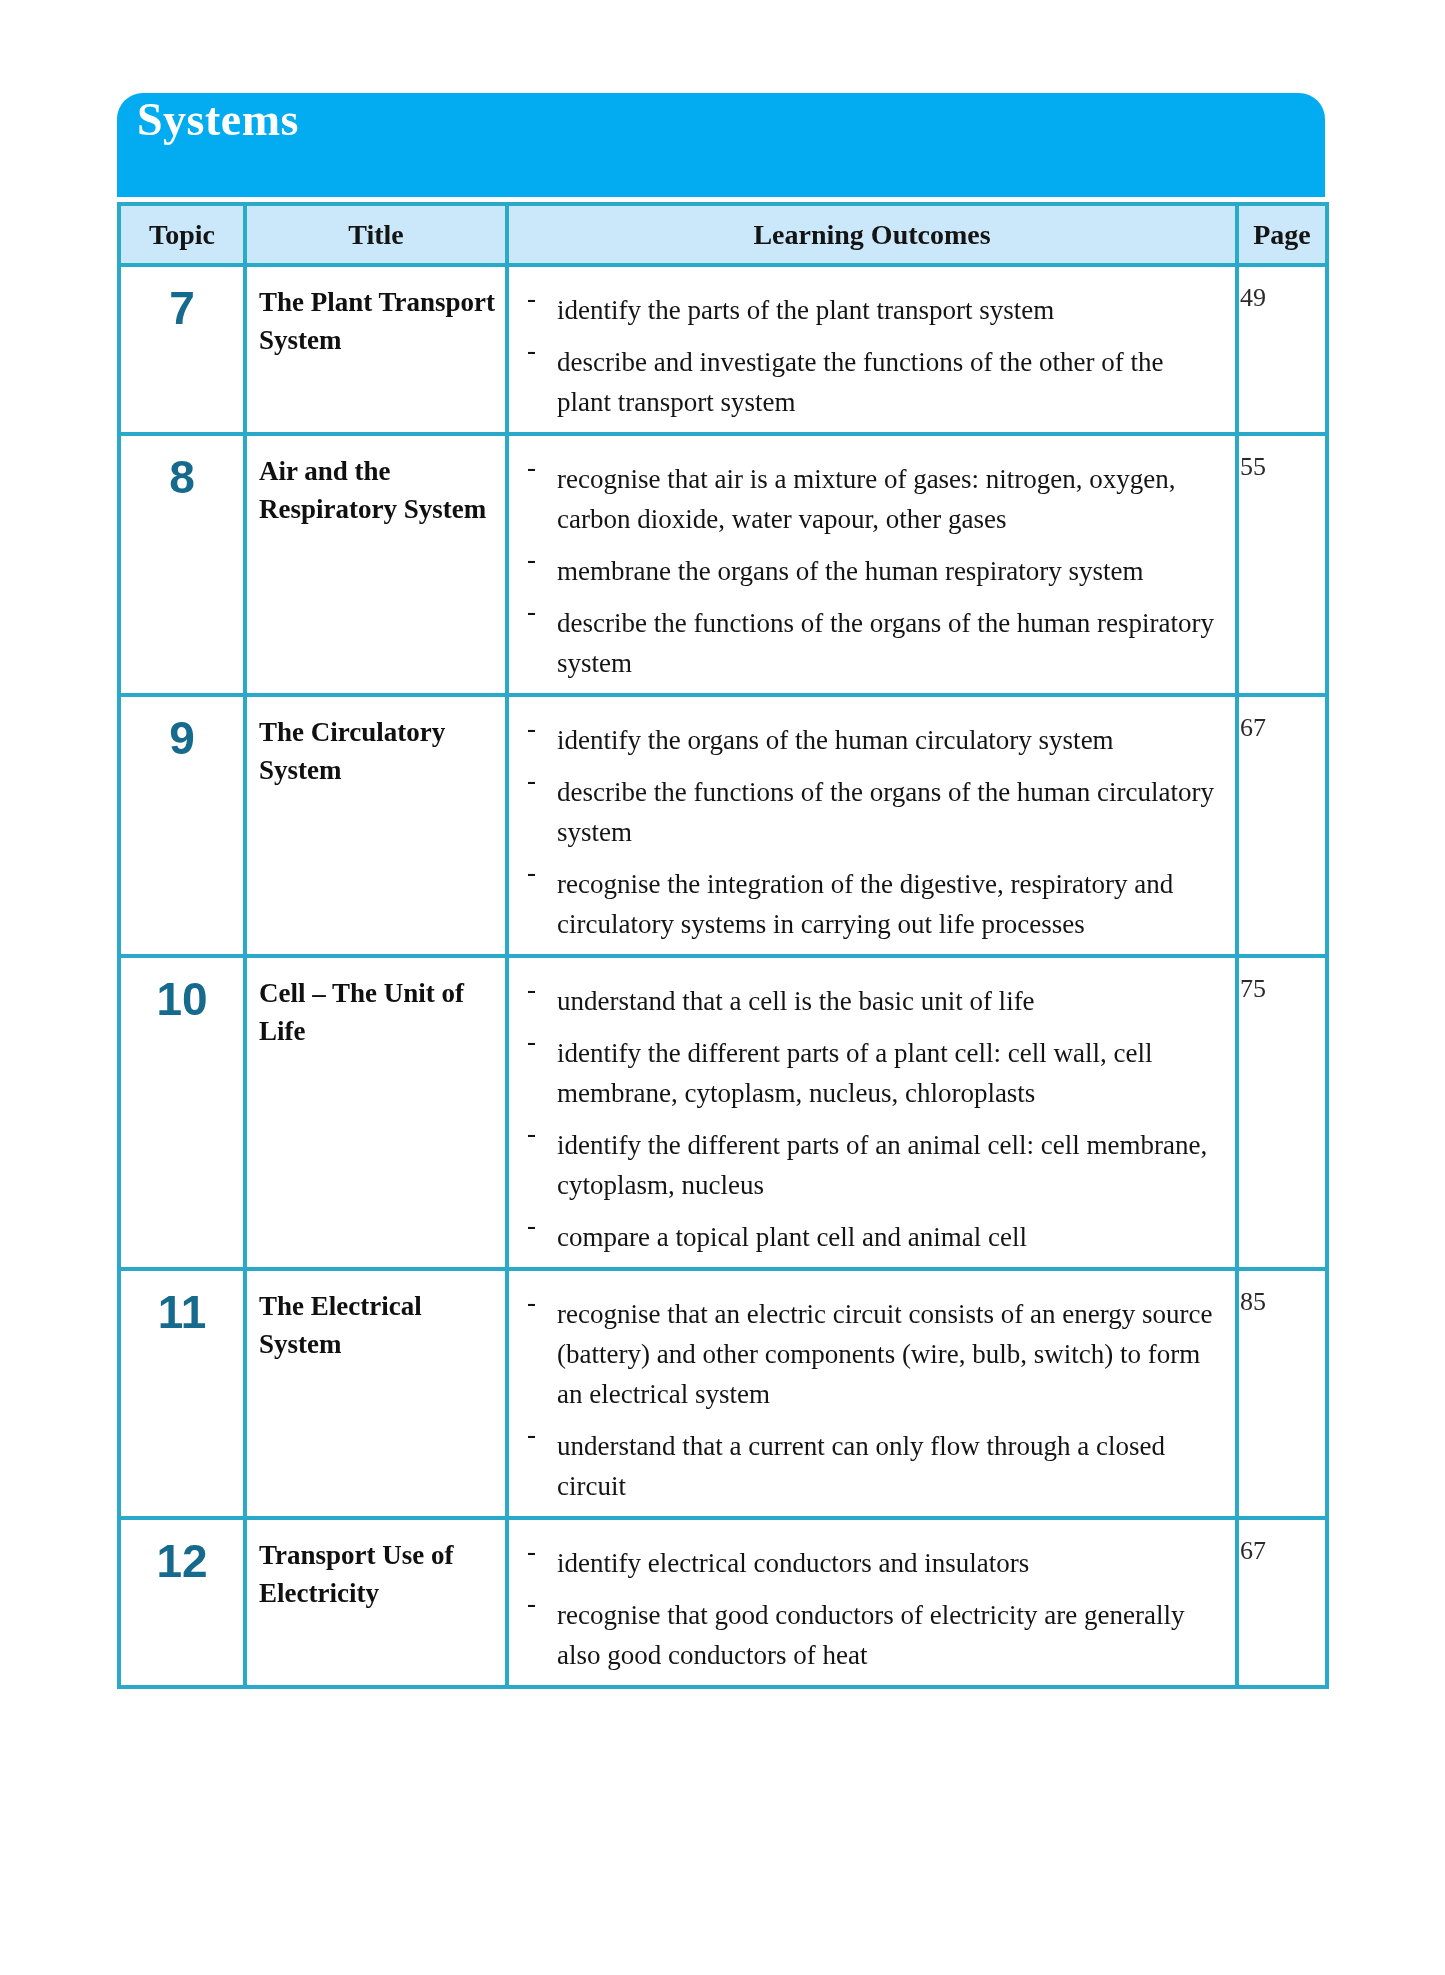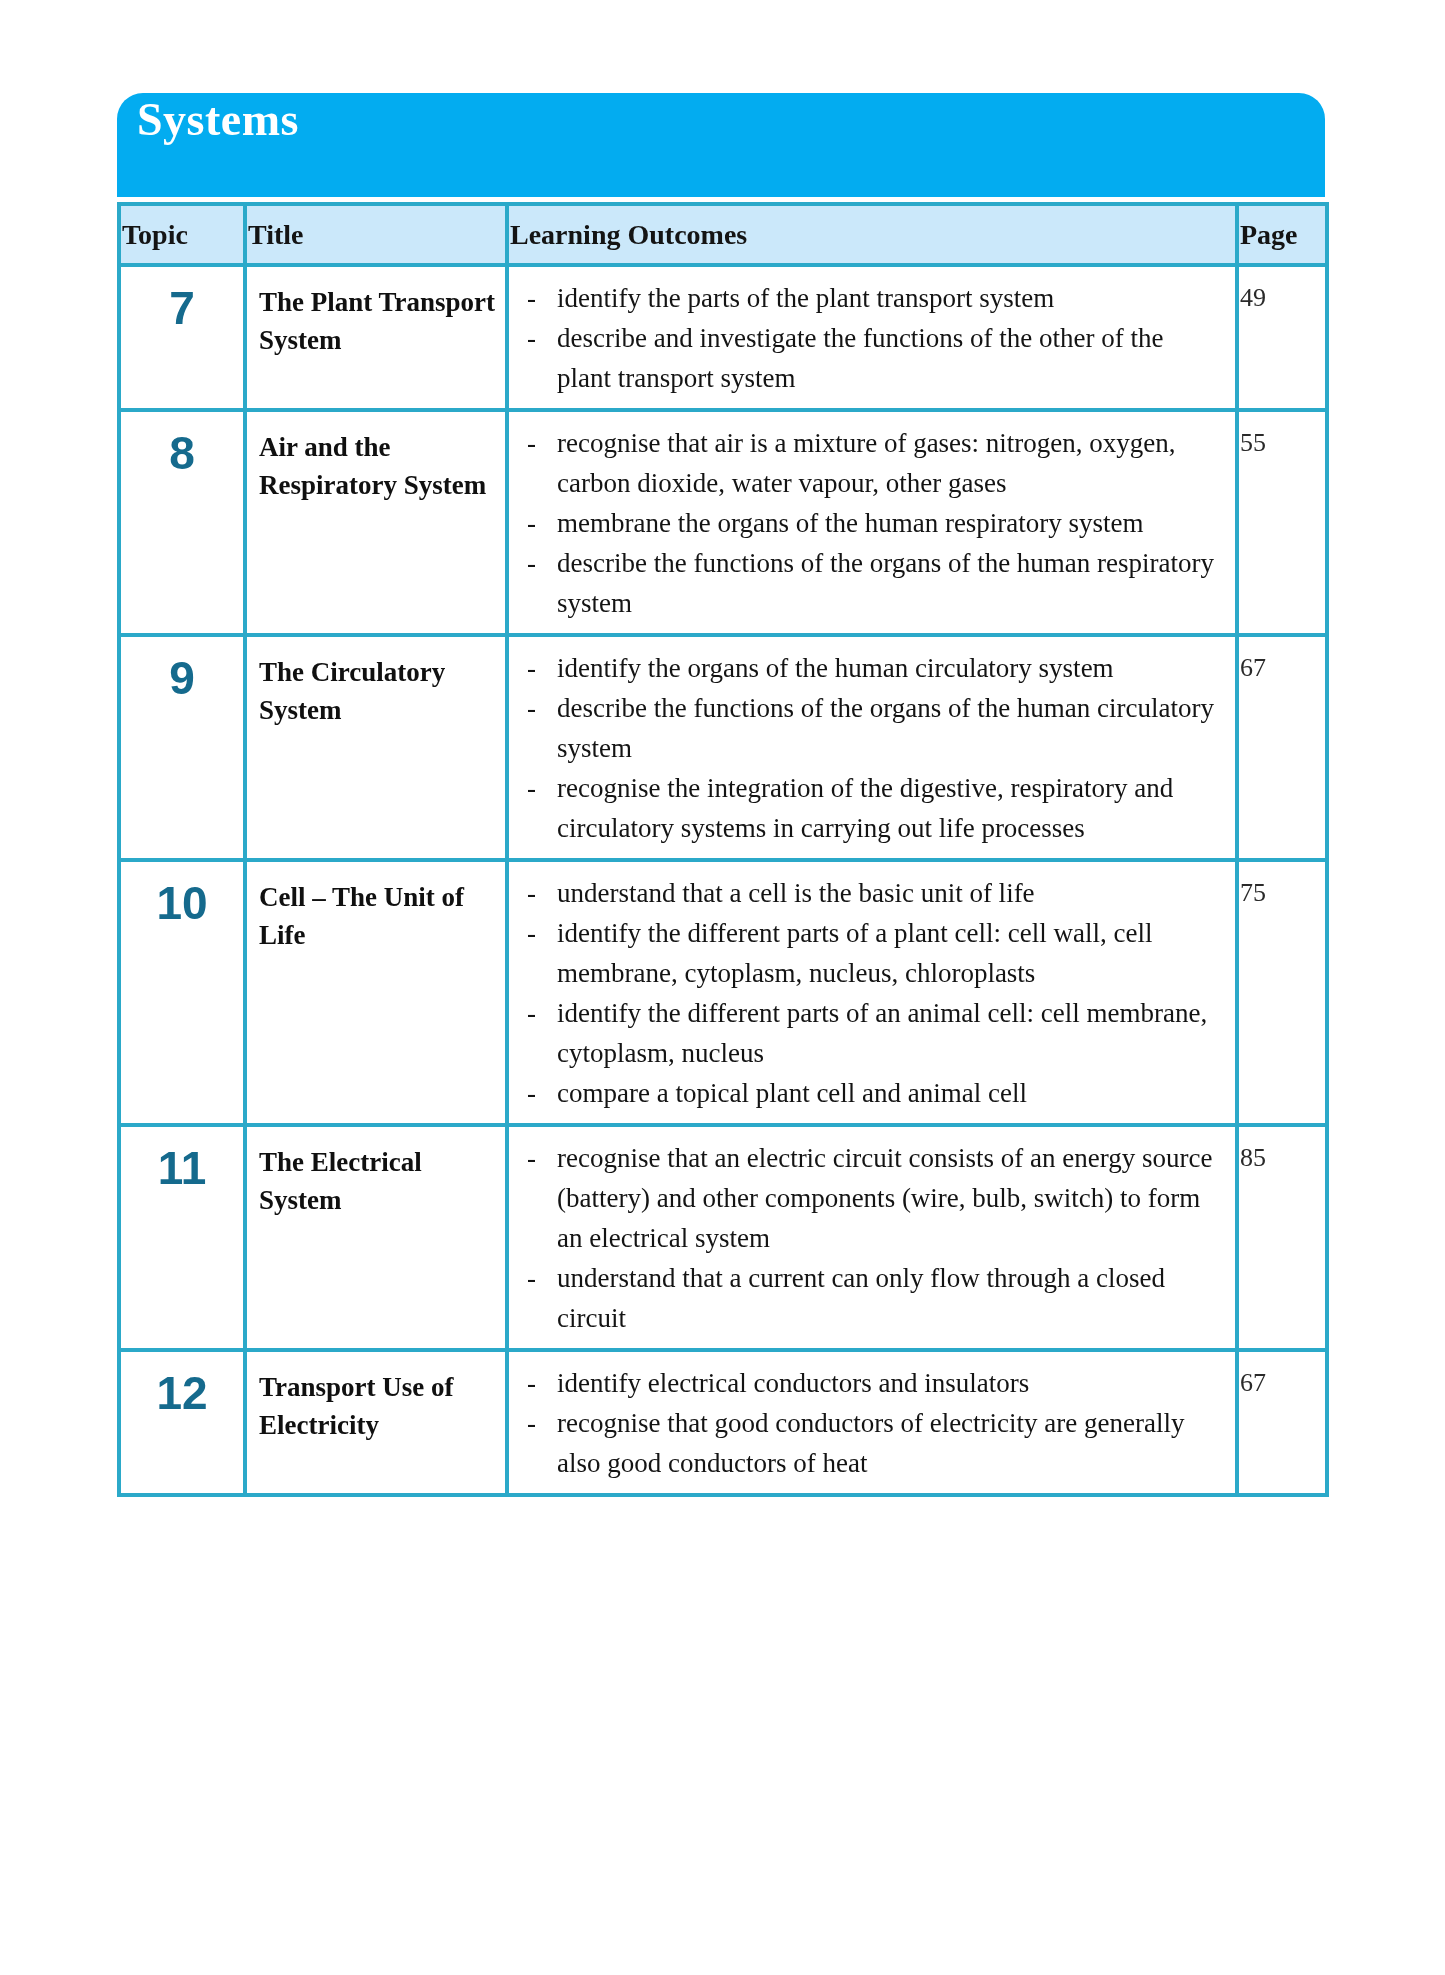--- a/index.html
+++ b/index.html
@@ -41,21 +41,21 @@
   }
   .toc-table th, .toc-table td {
     border: 4px solid var(--border-color, #2ba9c9);
   }
   .toc-table th {
     background: var(--header-row-bg, #cbe8fa);
     height: 55px;
     font-size: 28px;
     font-weight: bold;
     color: #141414;
-    text-align: left;
+    text-align: center;
   }
   .toc-table td {
     vertical-align: top;
     background: #ffffff;
   }
   .topic-cell {
     text-align: center;
     padding-top: 14px;
   }
   .topic-num {
@@ -79,20 +79,21 @@
     font-size: 27px;
     line-height: 40px;
     color: #141414;
   }
   .outcome .dash {
     width: 30px;
     flex: none;
   }
   .outcome .otext {
     flex: 1;
+    margin-top: 12px;
   }
   .page-cell {
     padding-top: 16px;
     font-size: 26px;
     color: #2a2a2a;
   }
 </style>
 </head>
 <body>
 

